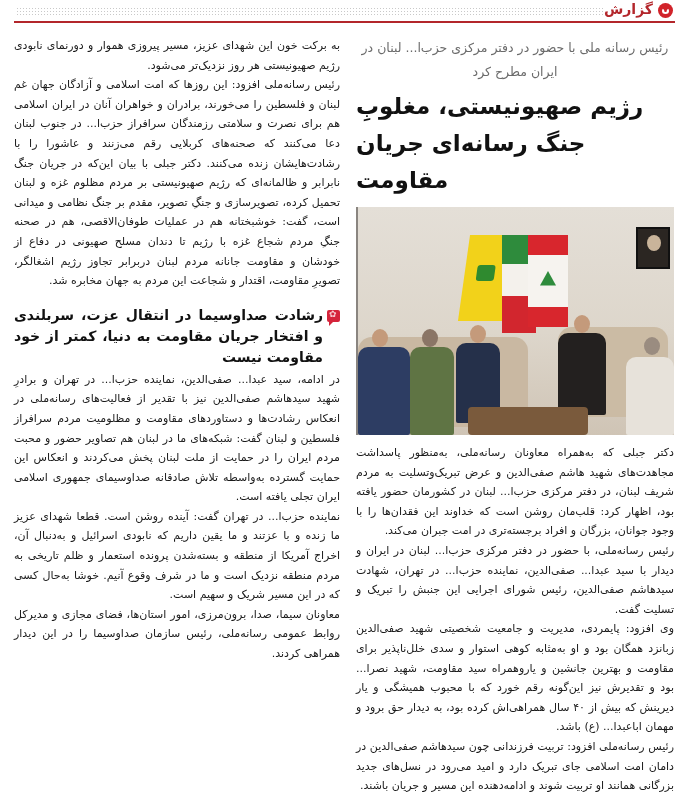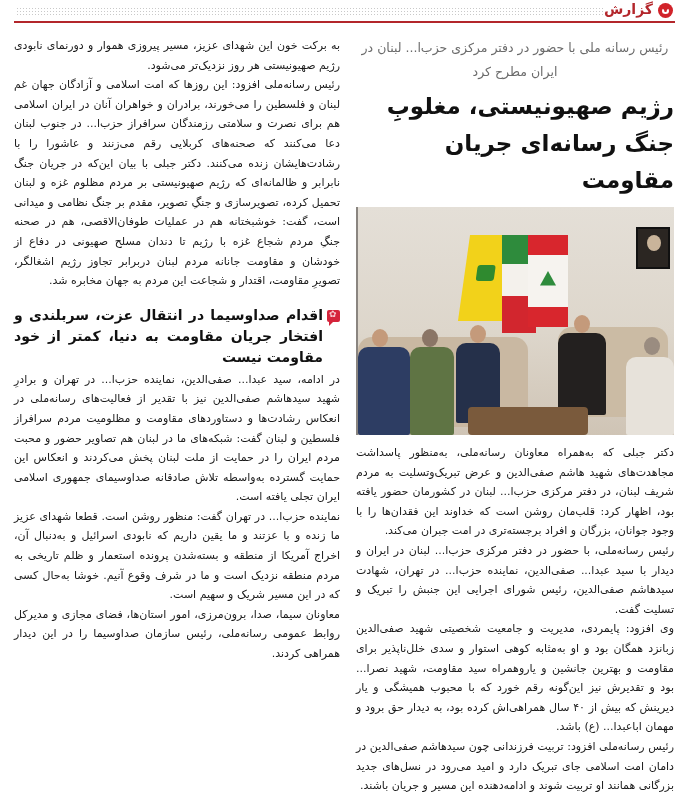--- a/index.html
+++ b/index.html
@@ -25,21 +25,21 @@
   .header .logo::after {
     content:""; width:7px; height:6px; border:2px solid #fff; border-top-color:transparent;
     border-radius:50%; box-sizing:border-box;
   }
 
   .col { position:absolute; direction:rtl; text-align:justify; }
   .col-right { left:356px; width:318px; top:30px; }
   .col-left { left:14px; width:326px; top:36px; }
 
   .kicker { text-align:center; color:#6b6b6b; font-size:12.5px; line-height:24px; margin:6px 0 4px; }
-  .headline { text-align:right; font-weight:bold; font-size:23px; line-height:37px; color:#111; margin:0 0 8px; }
+  .headline { text-align:left; font-weight:bold; font-size:23px; line-height:37px; color:#111; margin:0 0 8px; }
 
   .photo {
     width:316px; height:228px; margin:4px 0 0 0; position:relative; overflow:hidden;
     background:linear-gradient(180deg,#e4dfd7 0%, #ddd6cb 55%, #cfc4b5 100%);
     border-left:2px solid #8a8580;
   }
   .photo .flag { position:absolute; }
   .flag-yellow { left:106px; top:28px; width:44px; height:86px; background:#f2d21a; transform:skewX(-8deg); }
   .flag-yellow::after { content:""; position:absolute; left:12px; top:30px; width:18px; height:16px; background:#2f8a2f; border-radius:3px; }
   .flag-iran { left:144px; top:28px; width:34px; height:98px;
@@ -113,18 +113,18 @@
 
   </div>
 </div>
 
 <div class="col col-left">
   <p>به برکت خون این شهدای عزیز، مسیر پیروزی هموار و دورنمای نابودی رژیم صهیونیستی هر روز نزدیک‌تر می‌شود.</p>
   <p>رئیس رسانه‌ملی افزود: این روزها که امت اسلامی و آزادگان جهان غم لبنان و فلسطین را می‌خورند، برادران و خواهران آنان در ایران اسلامی هم برای نصرت و سلامتی رزمندگان سرافراز حزب‌ا... در جنوب لبنان دعا می‌کنند که صحنه‌های کربلایی رقم می‌زنند و عاشورا را با رشادت‌هایشان زنده می‌کنند. دکتر جبلی با بیان این‌که در جریان جنگ نابرابر و ظالمانه‌ای که رژیم صهیونیستی بر مردم مظلوم غزه و لبنان تحمیل کرده، تصویرسازی و جنگِ تصویر، مقدم بر جنگ نظامی و میدانی است، گفت: خوشبختانه هم در عملیات طوفان‌الاقصی، هم در صحنه جنگِ مردم شجاع غزه با رژیم تا دندان مسلح صهیونی در دفاع از خودشان و مقاومت جانانه مردم لبنان دربرابر تجاوز رژیم اشغالگر، تصویرِ مقاومت، اقتدار و شجاعت این مردم به جهان مخابره شد.</p>
   <div class="gap"></div>
   <div class="subhead">
     <span class="subhead-icon"></span>
-    <span class="subhead-text">اقدام صداوسیما در انتقال عزت، سربلندی و افتخار جریان مقاومت به دنیا، کمتر از خود مقاومت نیست</span>
+    <span class="subhead-text">رشادت صداوسیما در انتقال عزت، سربلندی و افتخار جریان مقاومت به دنیا، کمتر از خود مقاومت نیست</span>
   </div>
   <p>در ادامه، سید عبدا... صفی‌الدین، نماینده حزب‌ا... در تهران و برادرِ شهید سیدهاشم صفی‌الدین نیز با تقدیر از فعالیت‌های رسانه‌ملی در انعکاس رشادت‌ها و دستاوردهای مقاومت و مظلومیت مردم سرافراز فلسطین و لبنان گفت: شبکه‌های ما در لبنان هم تصاویر حضور و محبت مردم ایران را در حمایت از ملت لبنان پخش می‌کردند و انعکاس این حمایت گسترده به‌واسطه تلاش صادقانه صداوسیمای جمهوری اسلامی ایران تجلی یافته است.</p>
-  <p>نماینده حزب‌ا... در تهران گفت: منظور روشن است. قطعا شهدای عزیز ما زنده و با عزتند و ما یقین داریم که نابودی اسرائیل و به‌دنبال آن، اخراج آمریکا از منطقه و بسته‌شدن پرونده استعمار و ظلم تاریخی به مردم منطقه نزدیک است و ما در شرف وقوع آنیم. خوشا به‌حال کسی که در این مسیر شریک و سهیم است.</p>
+  <p>نماینده حزب‌ا... در تهران گفت: آینده روشن است. قطعا شهدای عزیز ما زنده و با عزتند و ما یقین داریم که نابودی اسرائیل و به‌دنبال آن، اخراج آمریکا از منطقه و بسته‌شدن پرونده استعمار و ظلم تاریخی به مردم منطقه نزدیک است و ما در شرف وقوع آنیم. خوشا به‌حال کسی که در این مسیر شریک و سهیم است.</p>
   <p>معاونان سیما، صدا، برون‌مرزی، امور استان‌ها، فضای مجازی و مدیرکل روابط عمومی رسانه‌ملی، رئیس سازمان صداوسیما را در این دیدار همراهی کردند.</p>
 </div>
 
 </body></html>

